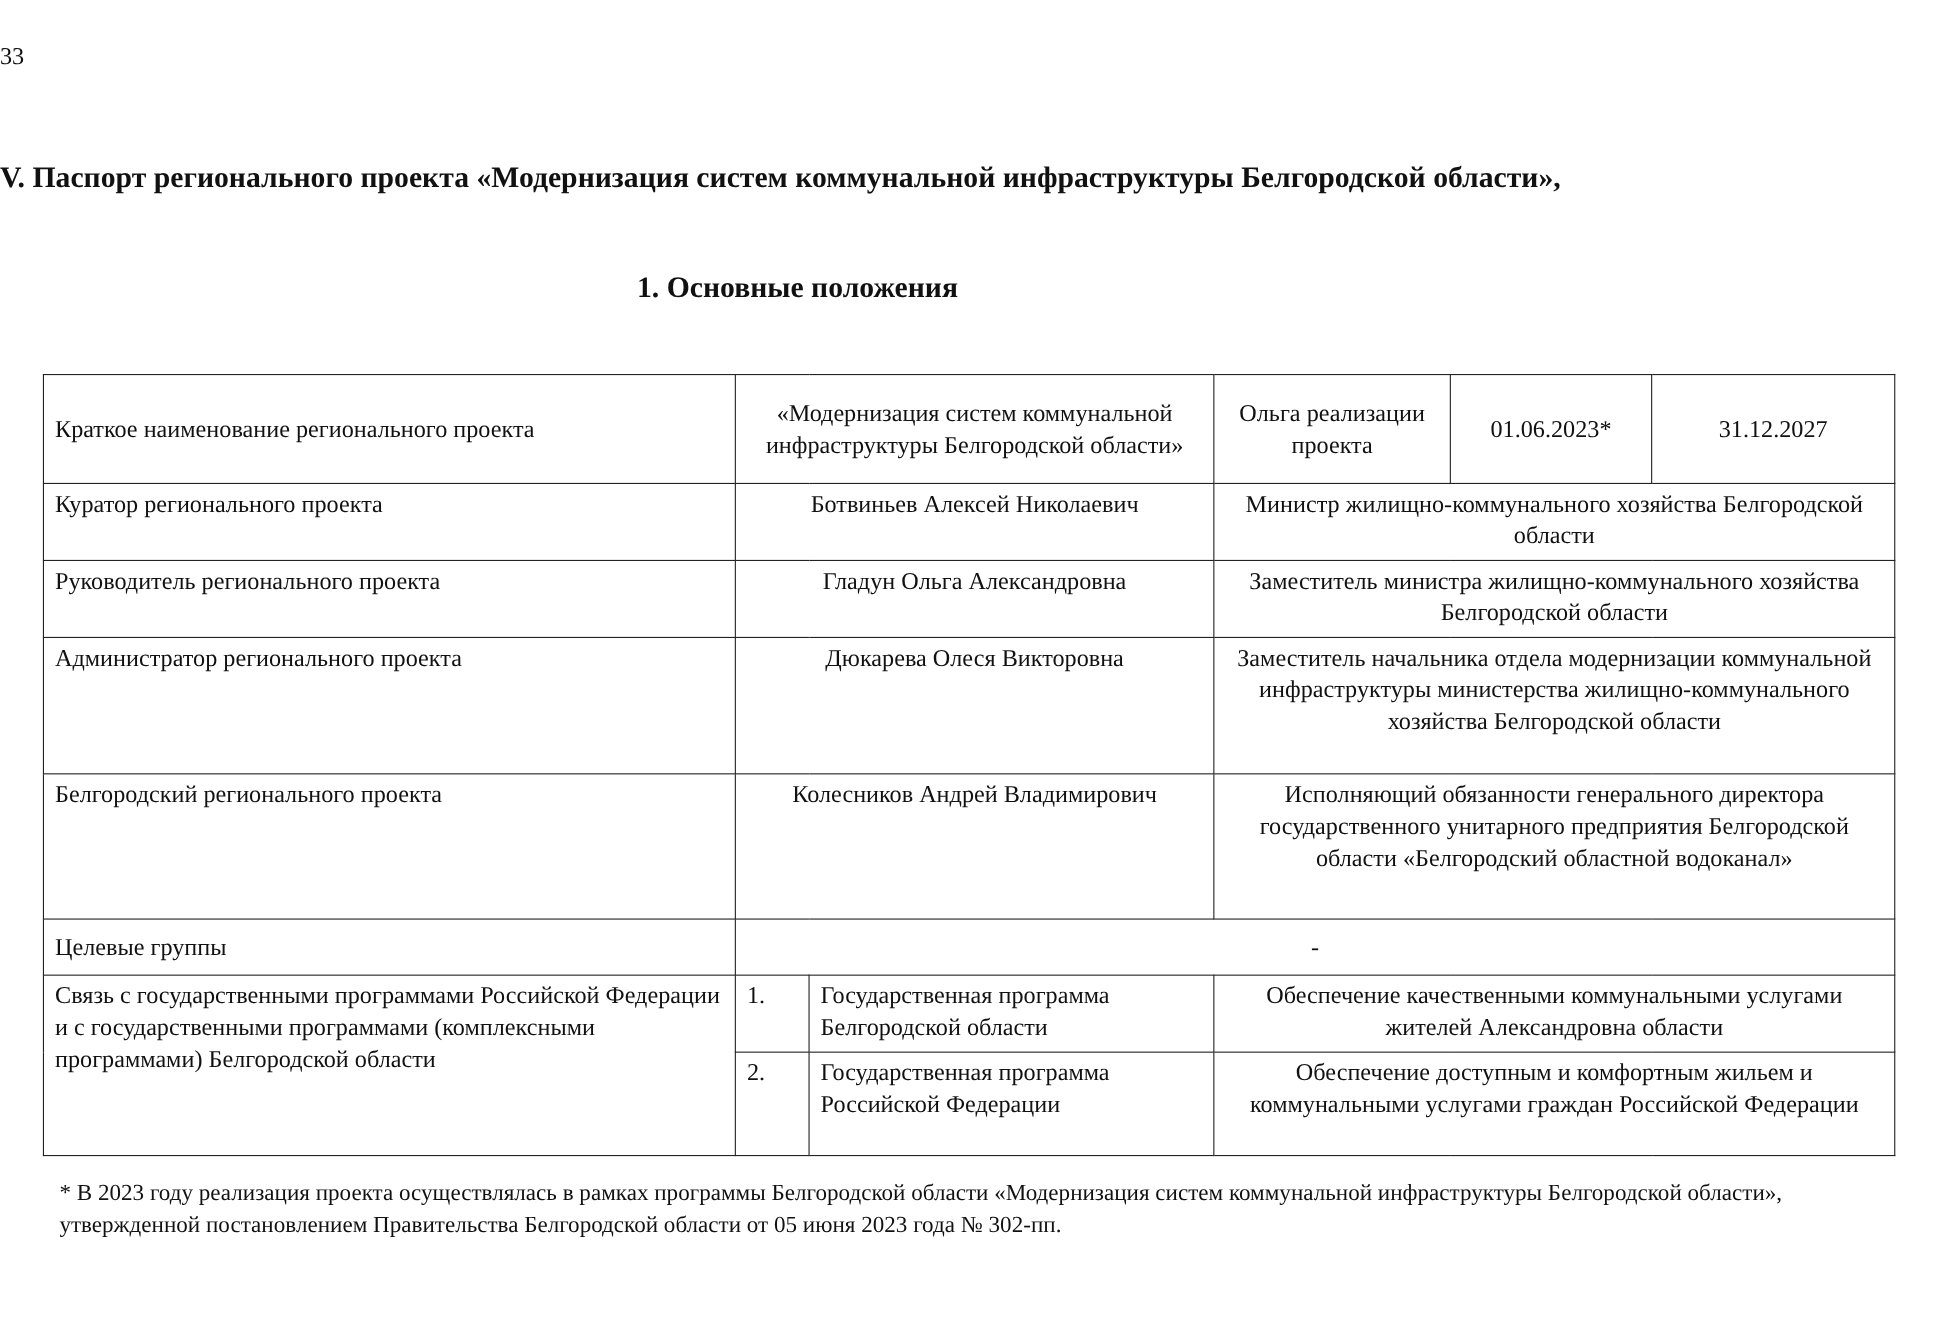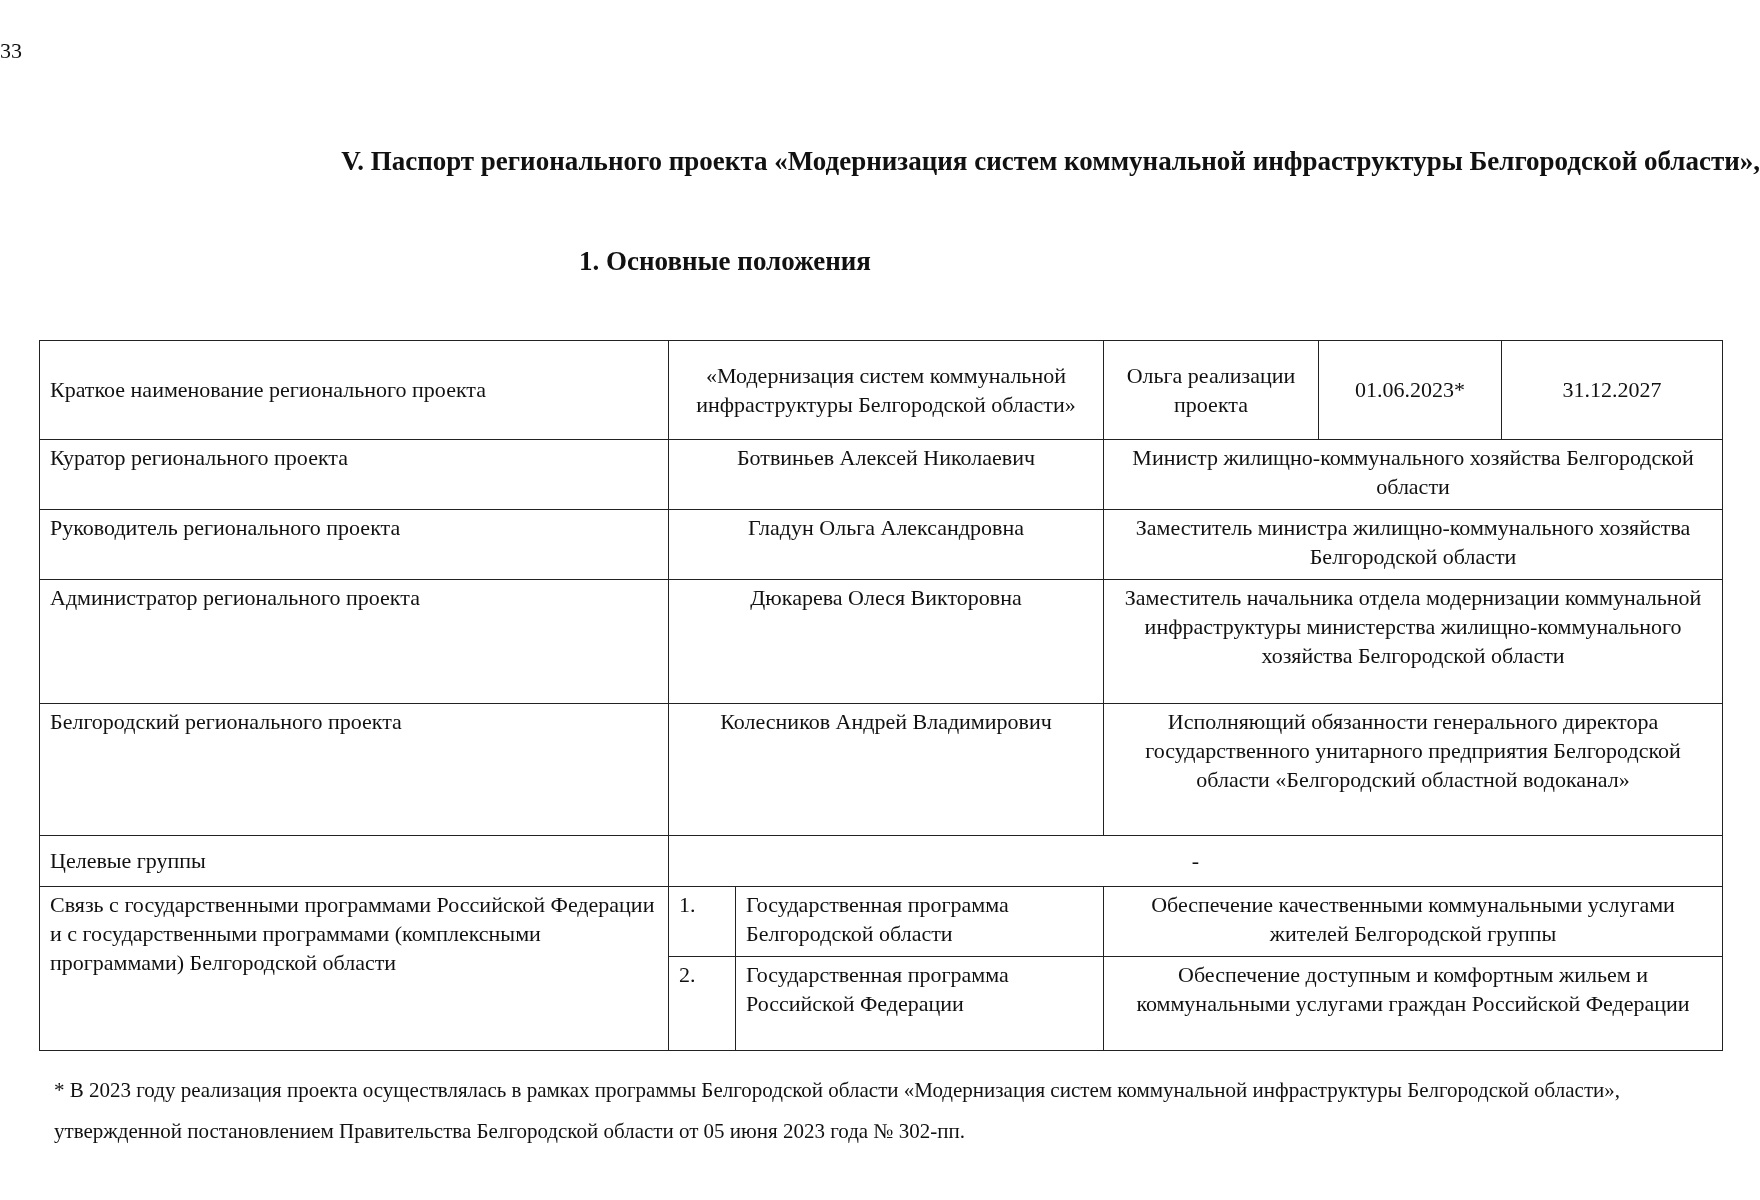--- a/index.html
+++ b/index.html
@@ -21,21 +21,21 @@
       left: 0;
       width: 1760px;
       text-align: left;
       font-size: 22px;
     }
     .title {
       position: absolute;
       top: 144px;
       left: 0;
       width: 1760px;
-      text-align: right;
+      text-align: left;
       font-weight: bold;
       font-size: 27px;
       line-height: 35px;
     }
     .subtitle {
       position: absolute;
       top: 246px;
       left: 0;
       width: 1450px;
       text-align: center;
@@ -61,21 +61,21 @@
     td.label { text-align: left; }
     td.center { text-align: center; }
     td.vmid { vertical-align: middle !important; }
     td.num { text-align: left; padding-left: 12px; }
     .footnote {
       position: absolute;
       top: 1070px;
       left: 54px;
       width: 1660px;
       font-size: 21px;
-      line-height: 41px;
+      line-height: 29px;
     }
   </style>
 </head>
 <body>
 
 <div class="page-number">33</div>
 
 <div class="title">
   <div>V. Паспорт регионального проекта «Модернизация систем коммунальной инфраструктуры Белгородской области»,</div>
 </div>
@@ -120,21 +120,21 @@
     <td class="center" colspan="3">Исполняющий обязанности генерального директора государственного унитарного предприятия Белгородской области «Белгородский областной водоканал»</td>
   </tr>
   <tr style="height:51px">
     <td class="label vmid">Целевые группы</td>
     <td class="center vmid" colspan="5">-</td>
   </tr>
   <tr style="height:70px">
     <td class="label" rowspan="2">Связь с государственными программами Российской Федерации и с государственными программами (комплексными программами) Белгородской области</td>
     <td class="num">1.</td>
     <td class="label">Государственная программа Белгородской области</td>
-    <td class="center" colspan="3">Обеспечение качественными коммунальными услугами жителей Белгородской группы</td>
+    <td class="center" colspan="3">Обеспечение качественными коммунальными услугами жителей Александровна области</td>
   </tr>
   <tr style="height:94px">
     <td class="num">2.</td>
     <td class="label">Государственная программа Российской Федерации</td>
     <td class="center" colspan="3">Обеспечение доступным и комфортным жильем и коммунальными услугами граждан Российской Федерации</td>
   </tr>
 </tbody>
   </table>
 
 <div class="footnote">* В 2023 году реализация проекта осуществлялась в рамках программы Белгородской области «Модернизация систем коммунальной инфраструктуры Белгородской области», утвержденной постановлением Правительства Белгородской области от 05 июня 2023 года № 302-пп.</div>

